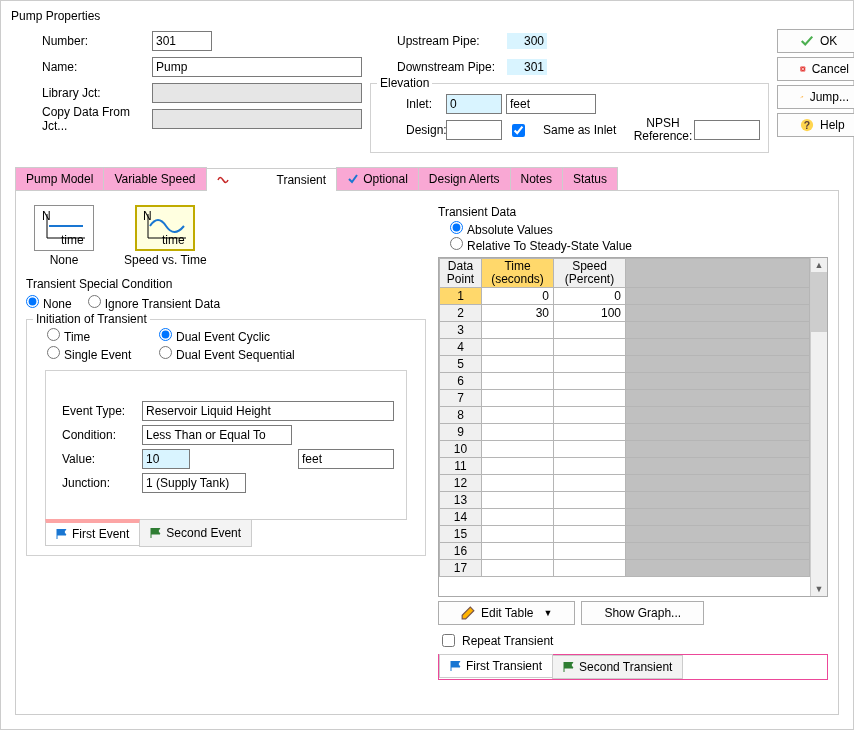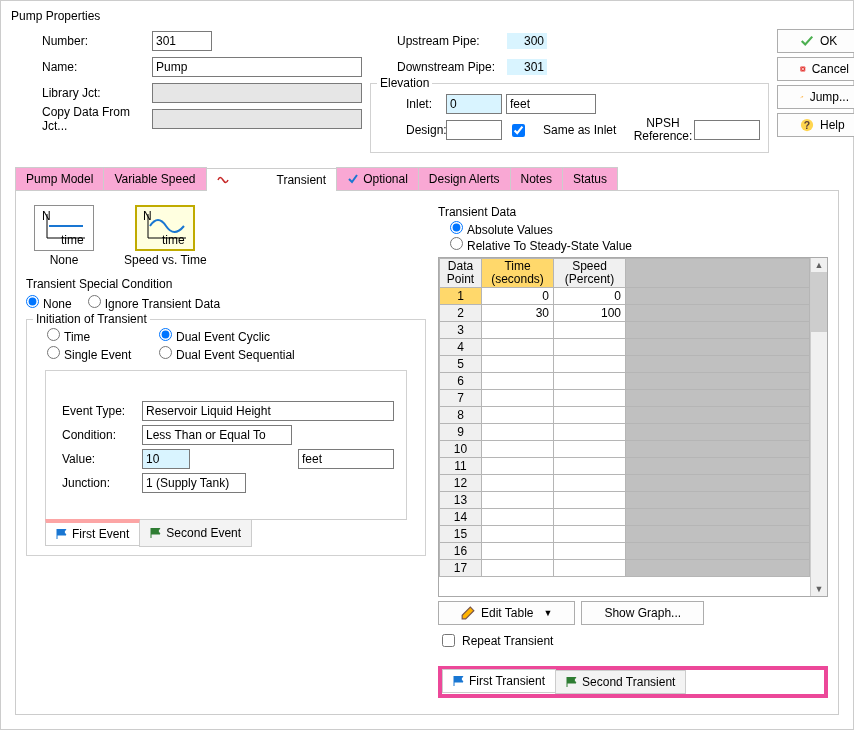--- a/index.html
+++ b/index.html
@@ -47,21 +47,21 @@
 th.sel { background: #ffd86b; }
 td.rowhdr { background: #f0f0f0; text-align: center; width: 42px; }
 td.rowhdr.sel { background: #ffd86b; }
 td.val { text-align: right; width: 72px; background: #fff; }
 .grey-fill { background: #c0c0c0; }
 .scroll { width: 17px; background: #f0f0f0; border-left: 1px solid #ccc; position: relative; }
 .scroll .thumb { position: absolute; left: 0; right: 0; top: 14px; height: 60px; background: #cdcdcd; }
 .scroll .arr { position: absolute; left: 0; right: 0; height: 14px; background: #f0f0f0; color: #606060; text-align: center; font-size: 9px; line-height: 14px; }
 .table-btns { display: flex; gap: 6px; margin-top: 4px; }
 .chk { display: flex; align-items: center; gap: 4px; margin-top: 6px; }
-.bottom-tabs { display: flex; border: 4px solid #ec4899; margin-top: 16px; }
+.bottom-tabs { display: flex; border: 1px solid #ec4899; margin-top: 4px; }
 select { border: 1px solid #7a7a7a; background: #fff; height: 20px; }
 .dropdown { appearance: none; -webkit-appearance: none; padding: 1px 18px 1px 3px; background-image: linear-gradient(45deg, transparent 50%, #555 50%), linear-gradient(135deg, #555 50%, transparent 50%); background-position: right 8px center, right 4px center; background-size: 4px 4px, 4px 4px; background-repeat: no-repeat; }
 </style>
 </head>
 <body>
 
 <div class="window">
   <div class="titlebar">Pump Properties</div>
   <div class="content">
     <div class="top-area">

